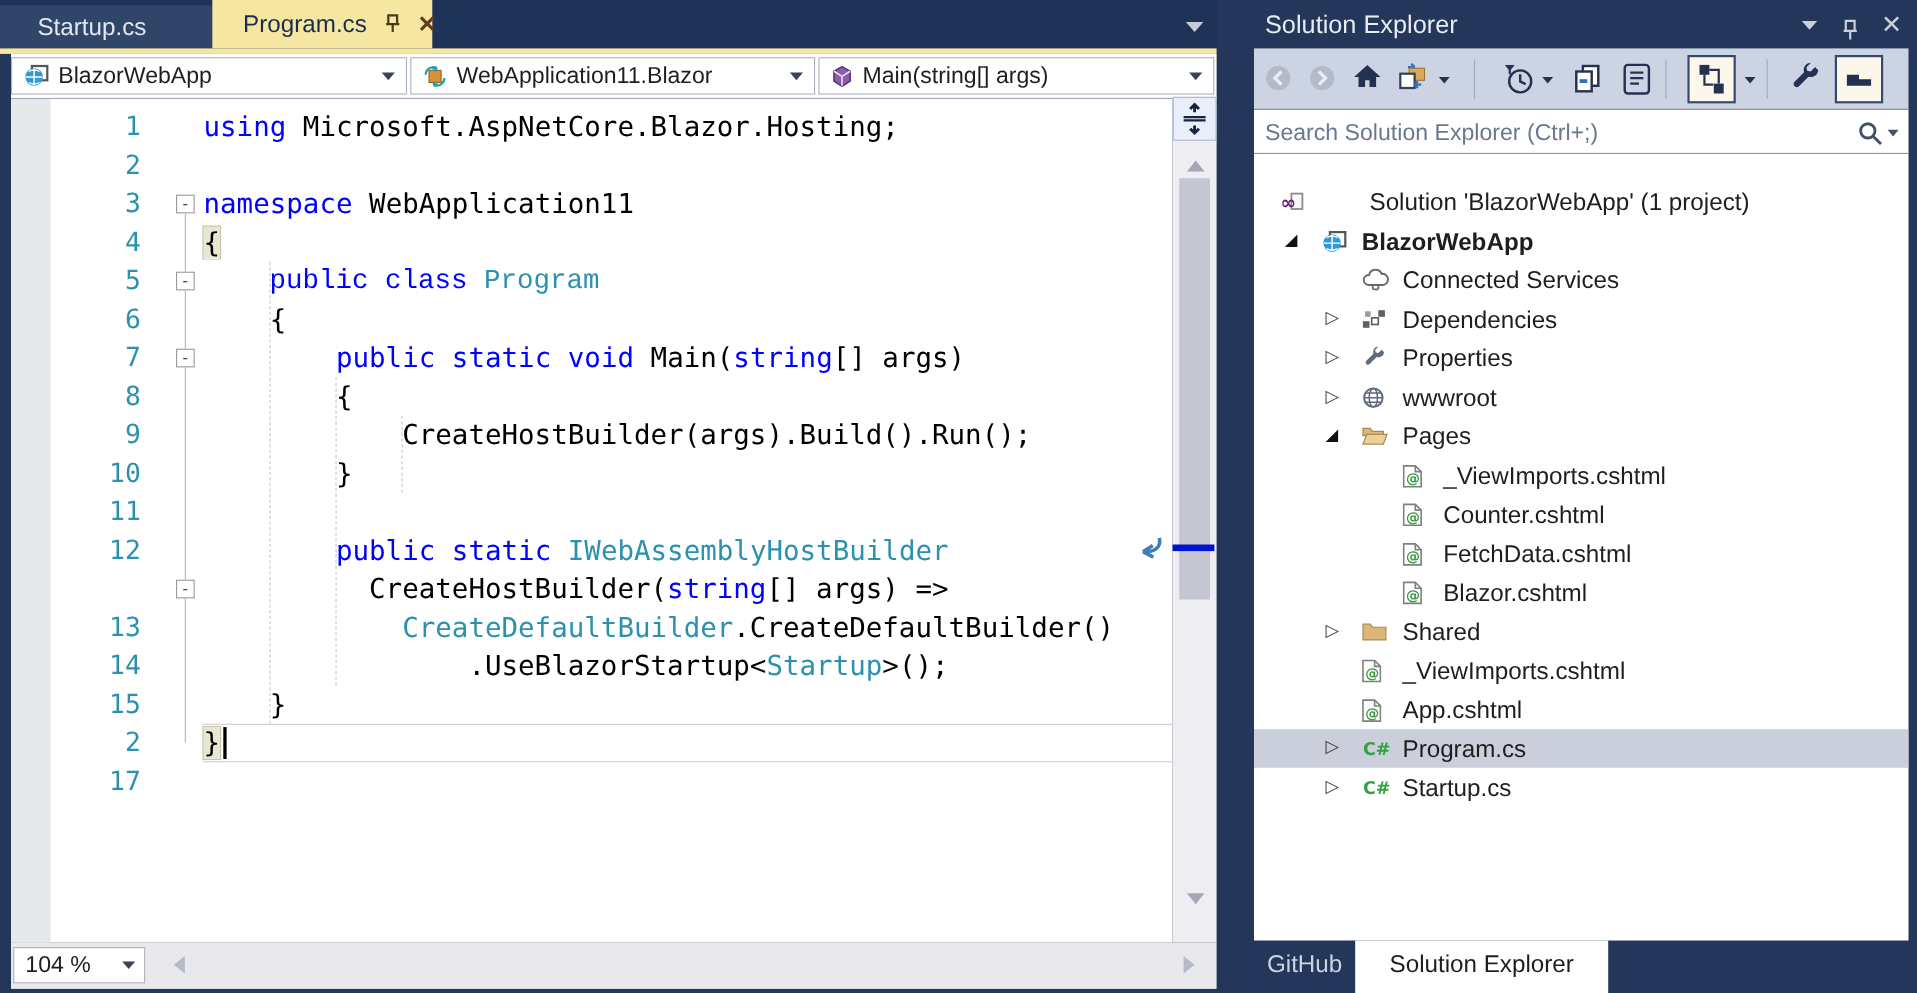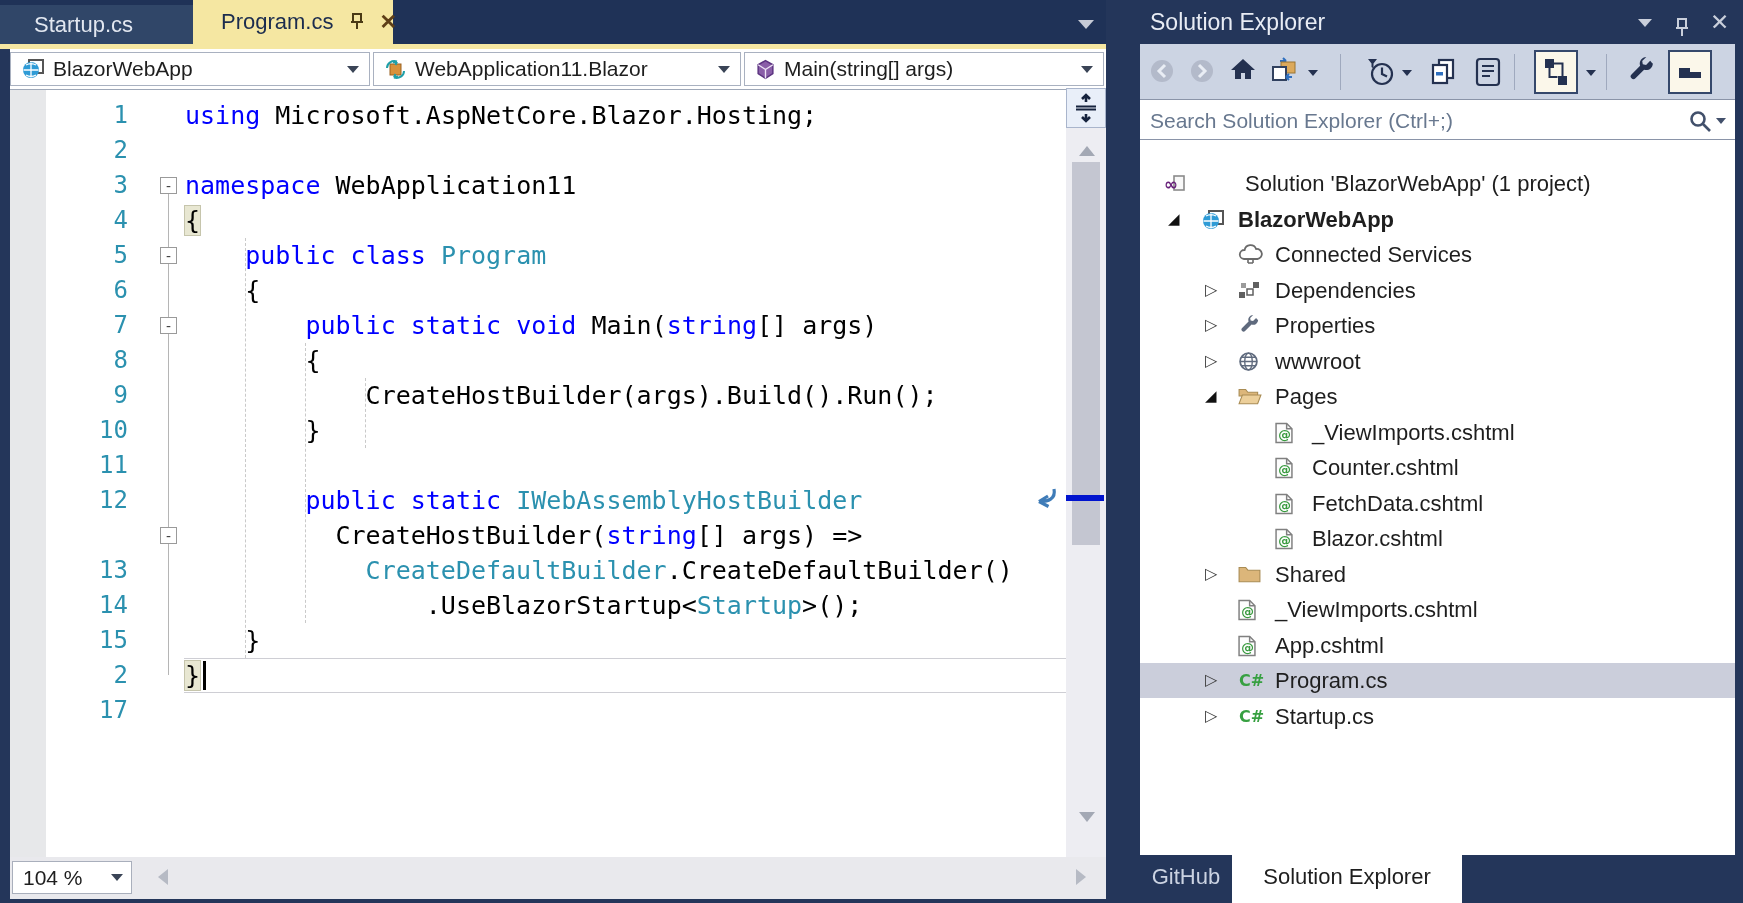--- a/index.html
+++ b/index.html
@@ -148,21 +148,21 @@
         <div class="code-row mono" style="top: 8px; padding-left: 0ch;"><span class="k">using</span><span class="p"> Microsoft.AspNetCore.Blazor.Hosting;</span></div>
         <div class="gutter-num mono" style="top: 43px;">2</div>
         <div class="code-row mono" style="top: 43px; padding-left: 0ch;"></div>
         <div class="gutter-num mono" style="top: 78px;">3</div>
         <div class="foldbox" style="top: 87px;">-</div>
         <div class="code-row mono" style="top: 78px; padding-left: 0ch;"><span class="k">namespace</span><span class="p"> WebApplication11</span></div>
         <div class="gutter-num mono" style="top: 113px;">4</div>
         <div class="code-row mono" style="top: 113px; padding-left: 0ch;"><span class="b">{</span></div>
         <div class="gutter-num mono" style="top: 148px;">5</div>
         <div class="foldbox" style="top: 157px;">-</div>
-        <div class="code-row mono" style="top: 148px; padding-left: 4ch;"><span class="k">public</span><span class="p"> </span><span class="k">class</span><span class="p"> </span><span class="t">Program</span></div>
+        <div class="code-row mono" style="top: 148px; padding-left: 4ch; font-family: Liberation Mono, monospace;"><span class="k">public</span><span class="p"> </span><span class="k">class</span><span class="p"> </span><span class="t">Program</span></div>
         <div class="gutter-num mono" style="top: 183px;">6</div>
         <div class="code-row mono" style="top: 183px; padding-left: 4ch;"><span class="p">{</span></div>
         <div class="gutter-num mono" style="top: 218px;">7</div>
         <div class="foldbox" style="top: 227px;">-</div>
         <div class="code-row mono" style="top: 218px; padding-left: 8ch;"><span class="k">public</span><span class="p"> </span><span class="k">static</span><span class="p"> </span><span class="k">void</span><span class="p"> Main(</span><span class="k">string</span><span class="p">[] args)</span></div>
         <div class="gutter-num mono" style="top: 253px;">8</div>
         <div class="code-row mono" style="top: 253px; padding-left: 8ch;"><span class="p">{</span></div>
         <div class="gutter-num mono" style="top: 288px;">9</div>
         <div class="code-row mono" style="top: 288px; padding-left: 12ch;"><span class="p">CreateHostBuilder(args).Build().Run();</span></div>
         <div class="gutter-num mono" style="top: 323px;">10</div>

